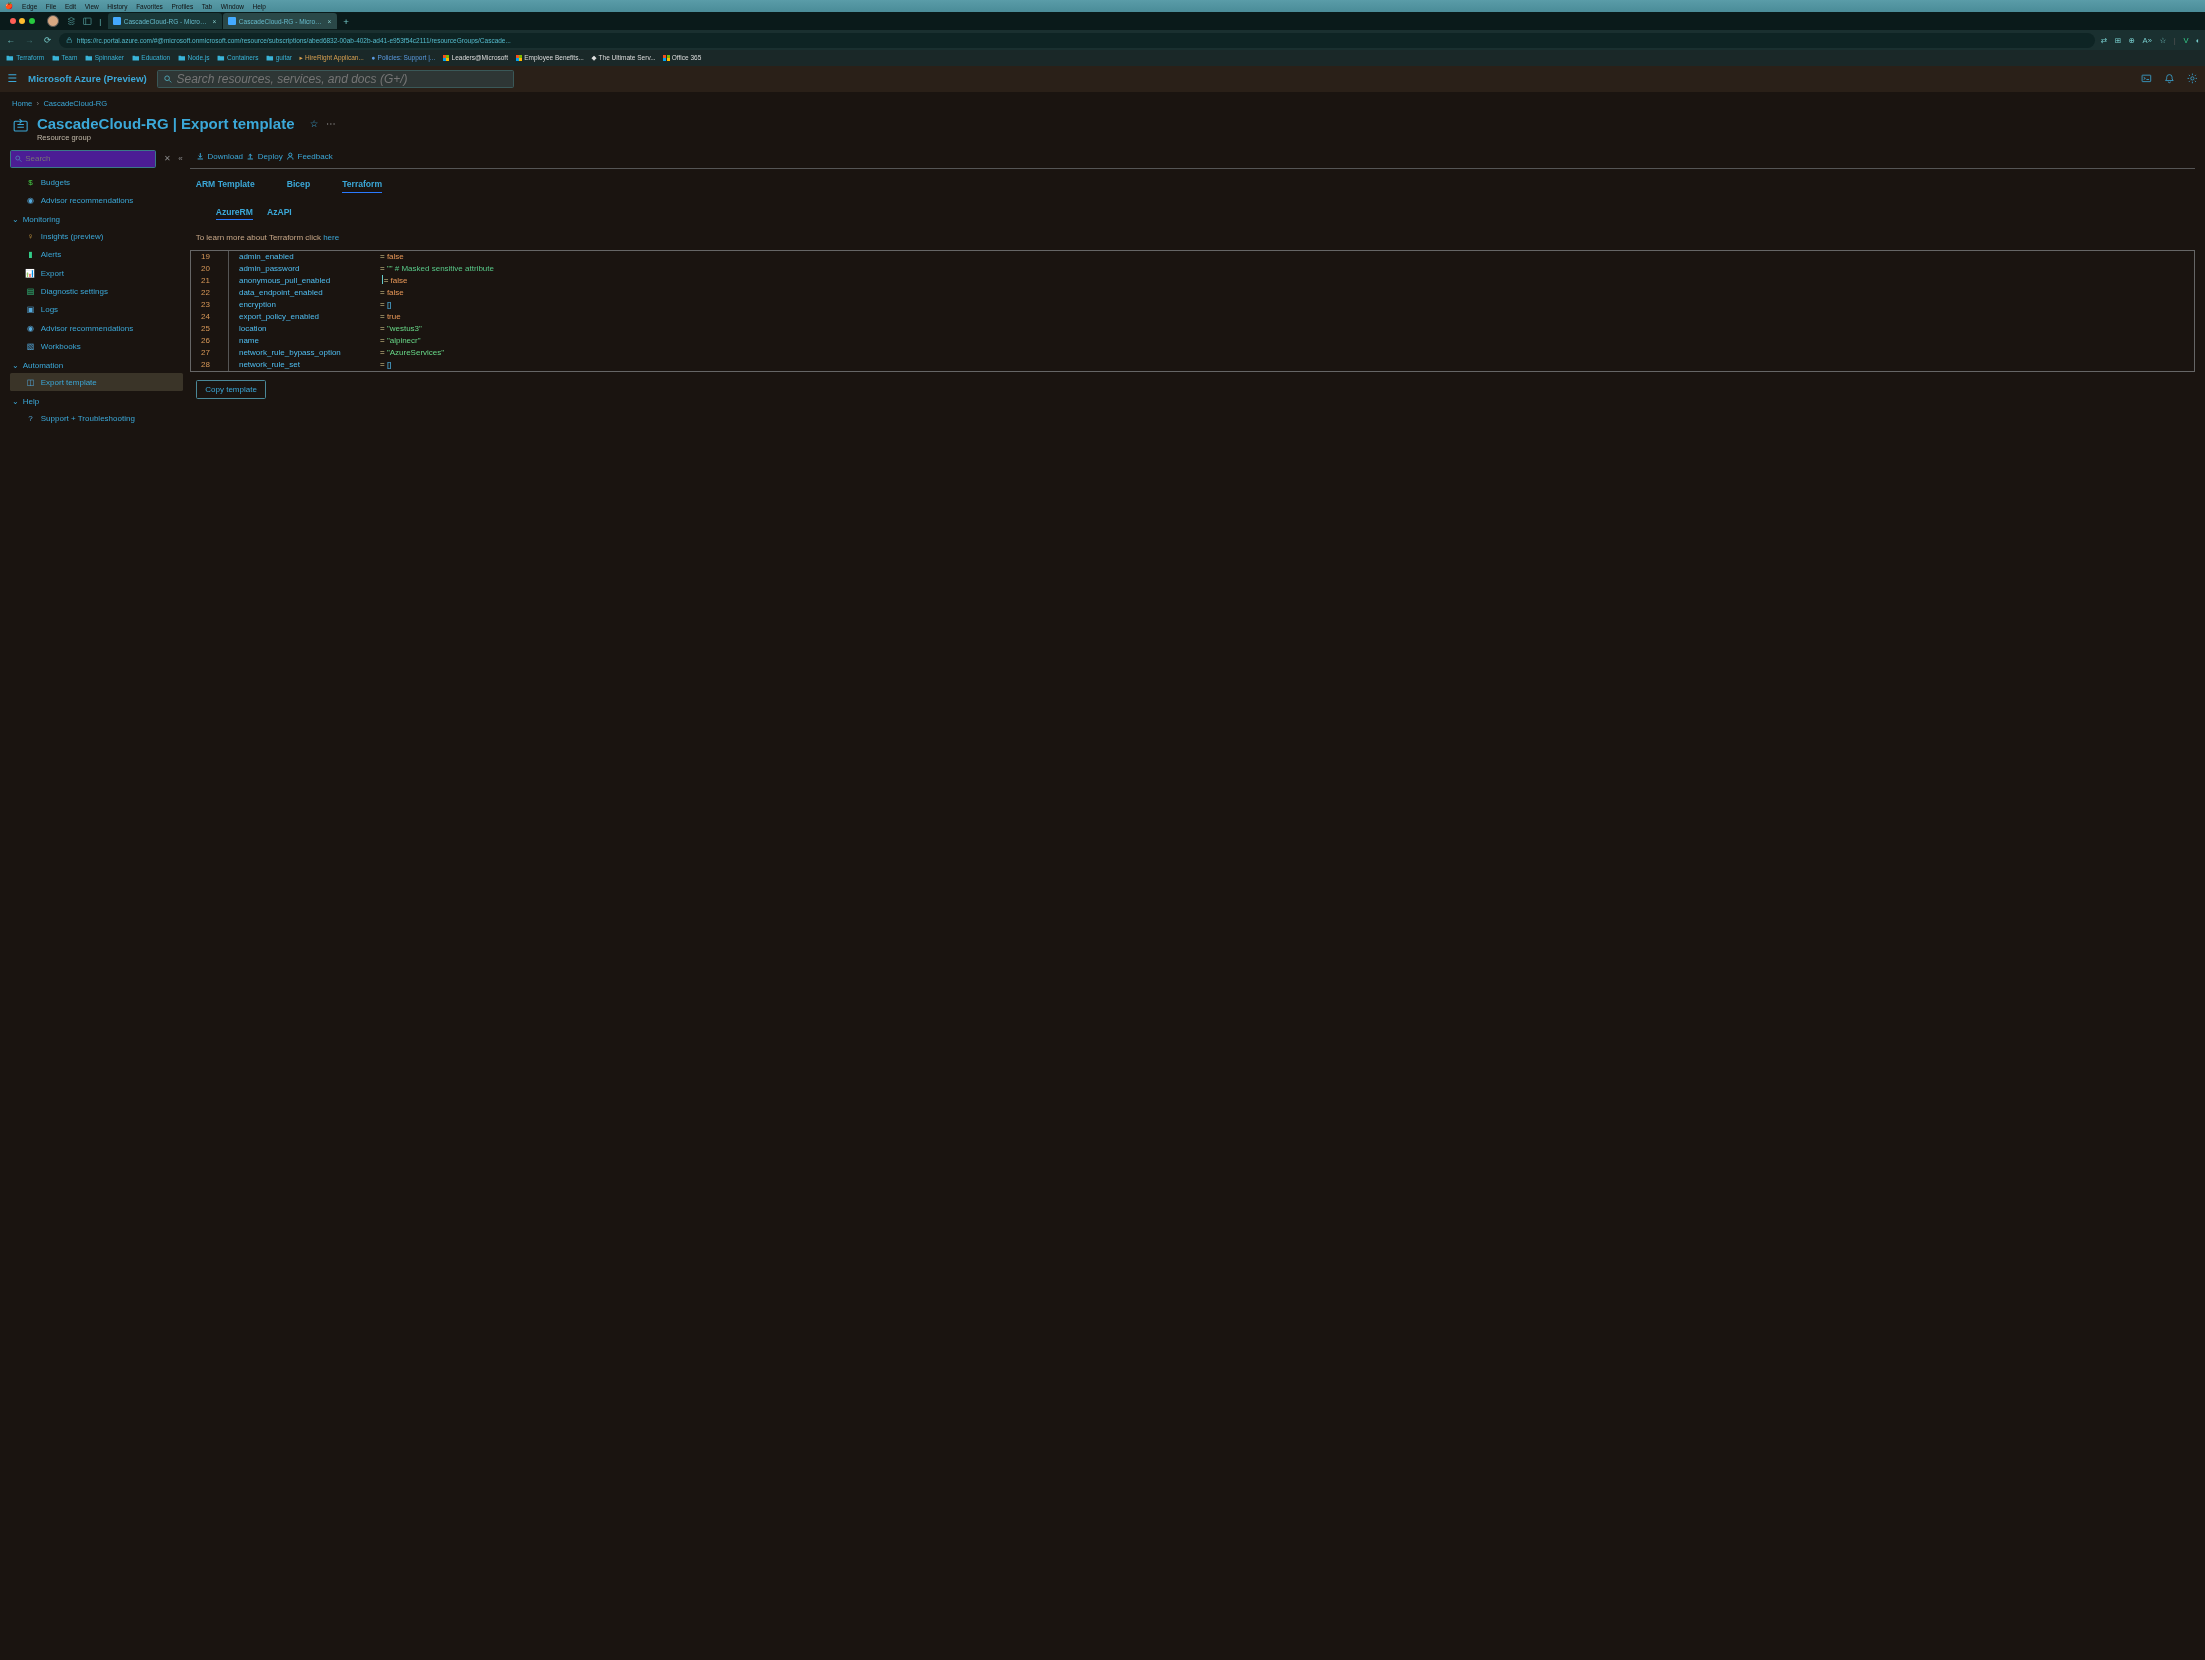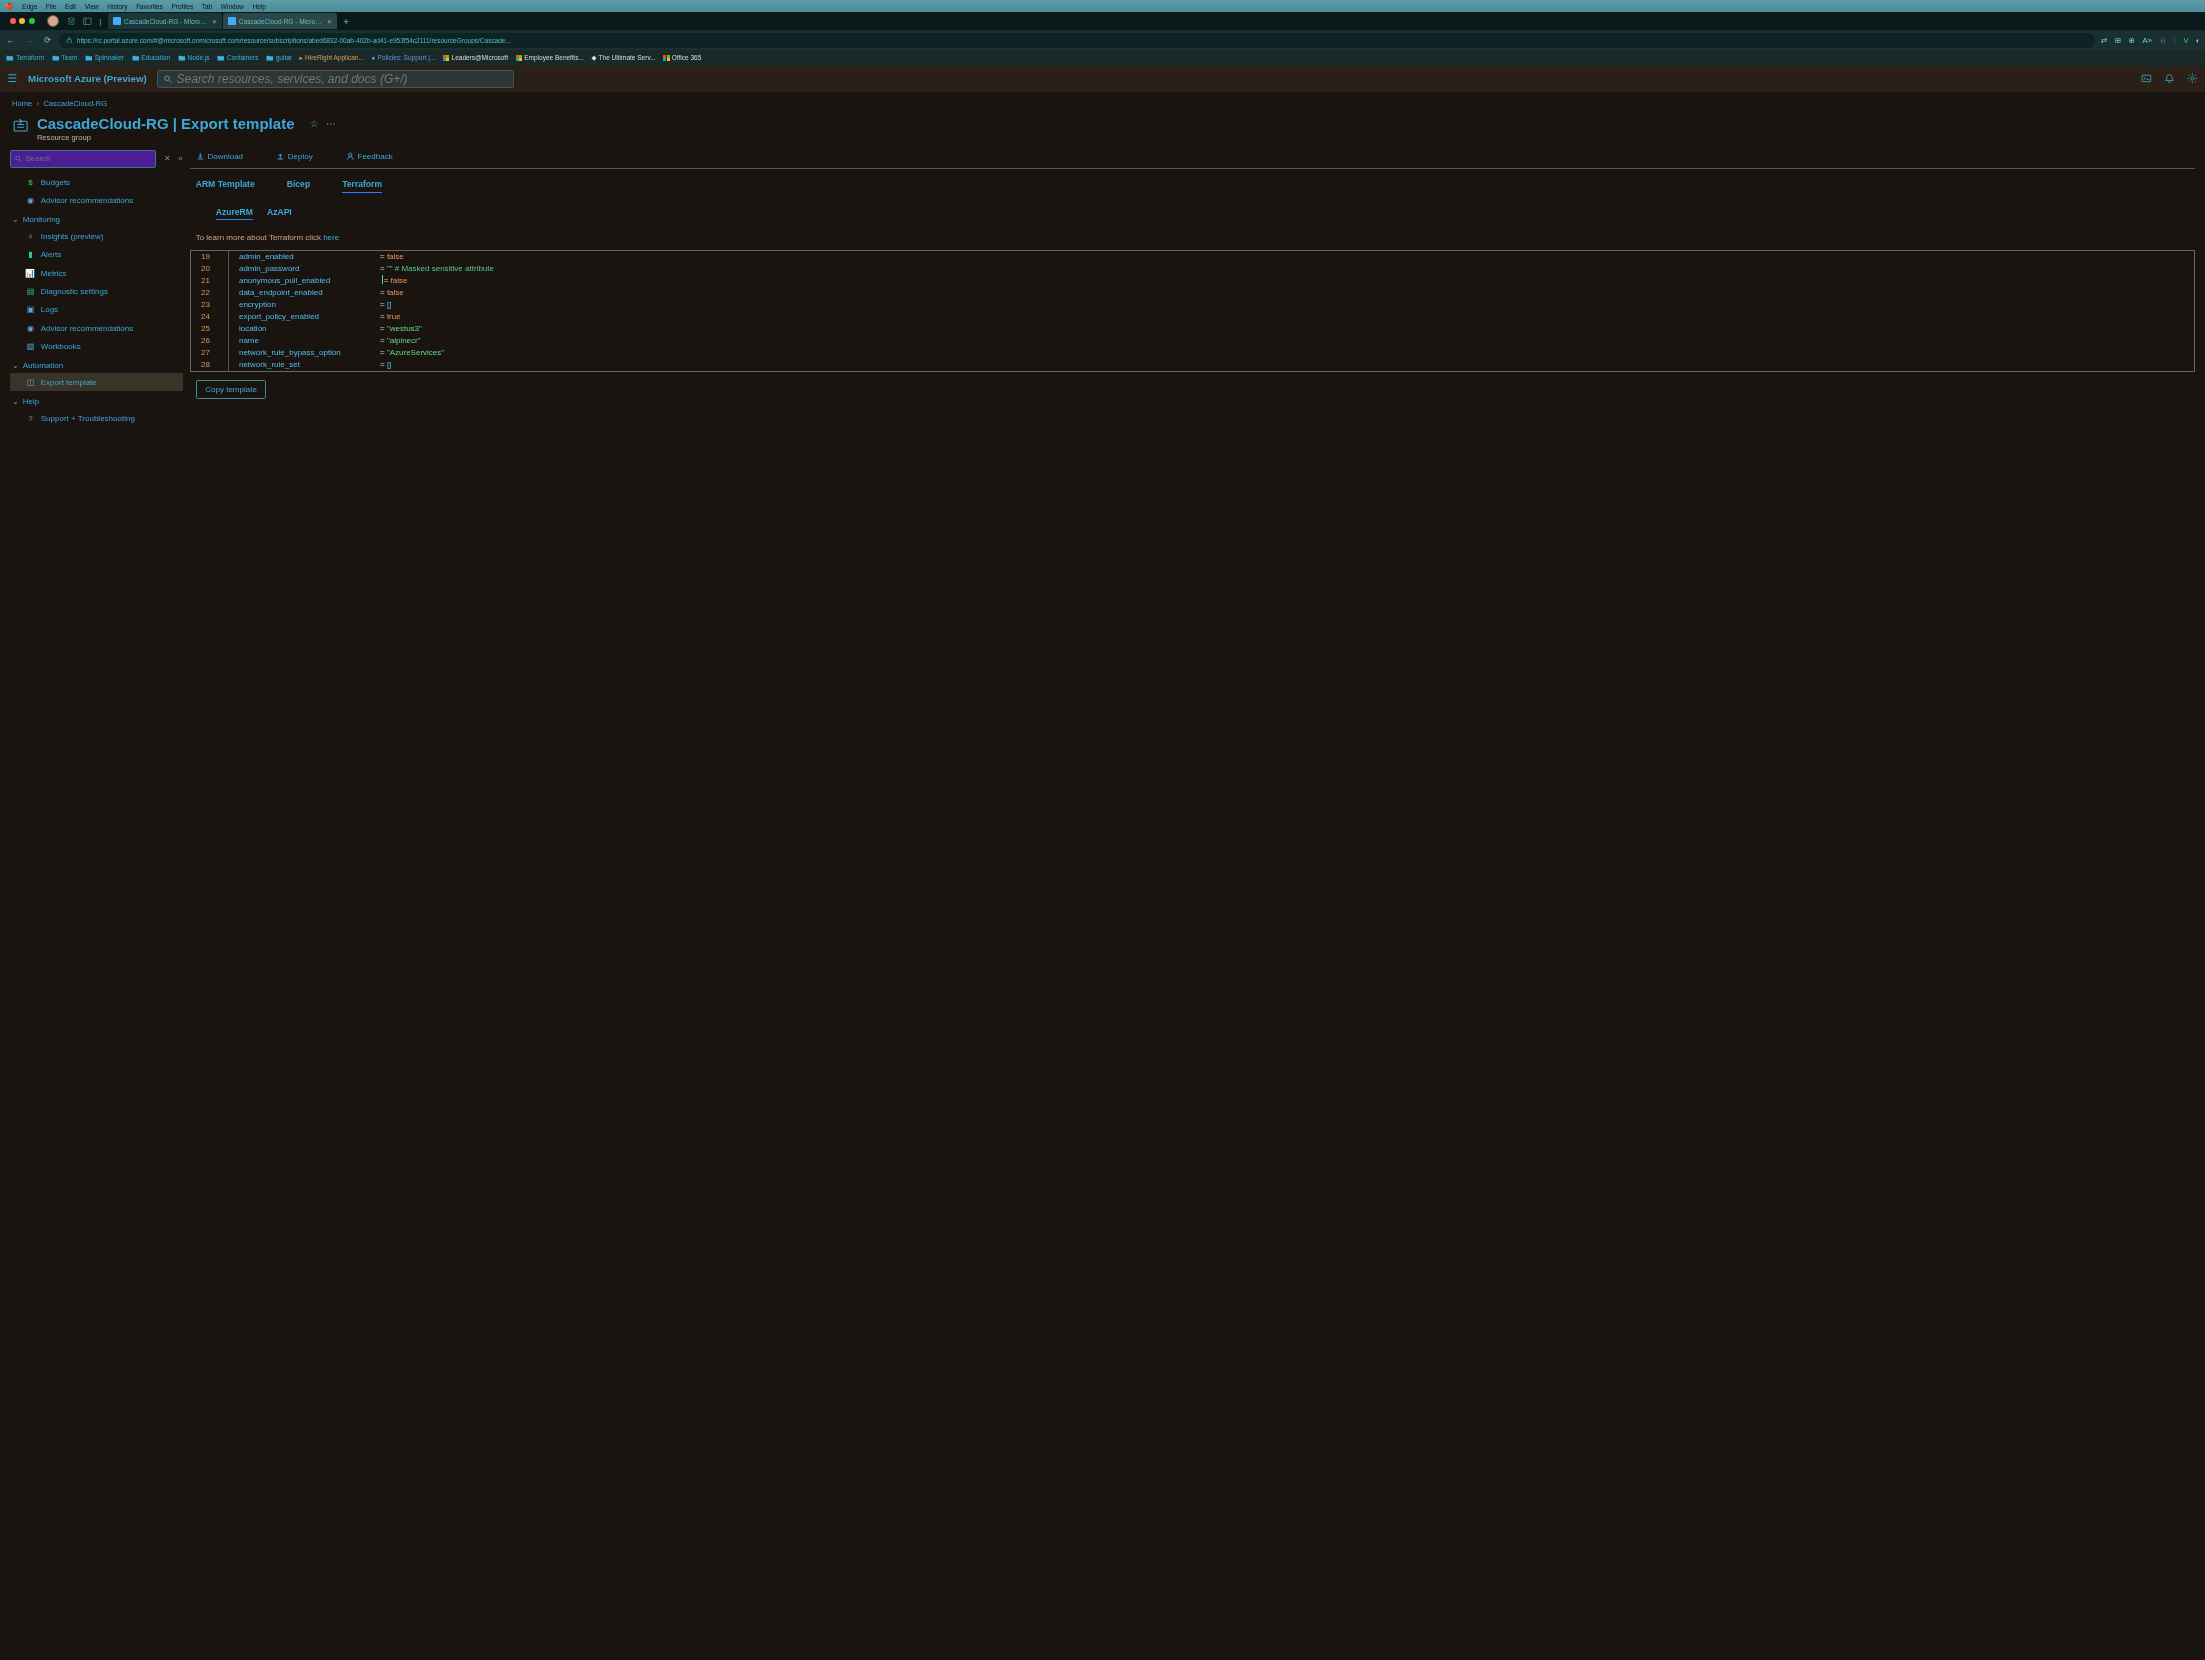--- a/index.html
+++ b/index.html
@@ -71,21 +71,21 @@
   .side-x, .side-chev { color: #888; font-size: 8px; }
 
   .nav-item { display: flex; align-items: center; gap: 5.4px; padding: 4.3px 3.2px 4.3px 16px; color: #3ba8d8; font-size: 8px; border-radius: 1.6px; }
   .nav-item.sel { background: #3a3428; }
   .nav-item .ico { width: 9.7px; height: 9.7px; display: flex; align-items: center; justify-content: center; flex-shrink: 0; }
   .nav-section { display: flex; align-items: center; gap: 4.3px; padding: 5.4px 3.2px 3.2px 2.2px; color: #3ba8d8; font-size: 8px; }
   .nav-section .chev { width: 6.5px; color: #3ba8d8; }
 
   
   .main { flex: 1; }
-  .toolbar { display: flex; align-items: center; gap: 33px; padding: 2.2px 0 7.6px 5.4px; border-bottom: 0.5px solid #555; }
+  .toolbar { display: flex; align-items: center; gap: 3px; padding: 2.2px 0 7.6px 5.4px; border-bottom: 0.5px solid #555; }
   .tbtn { display: flex; align-items: center; gap: 3.2px; color: #3ba8d8; font-size: 8px; }
   .tbtn svg { width: 8.6px; height: 8.6px; stroke: #3ba8d8; fill: none; stroke-width: 1.8; }
 
   .tabs { display: flex; gap: 32px; padding: 9.7px 5.4px 0; }
   .tab { color: #3ba8d8; font-size: 8.6px; font-weight: 600; padding-bottom: 3.2px; }
   .tab.active { border-bottom: 1.6px solid #2a7aff; }
 
   .subtabs { display: flex; gap: 14px; padding: 14px 5.4px 0; }
   .subtab { color: #3ba8d8; font-size: 8.6px; font-weight: 600; padding-bottom: 2.2px; }
   .subtab.active { border-bottom: 1.6px solid #2a7aff; margin-left: 20px; }
@@ -333,21 +333,21 @@
     <div class="nav-item">
         <span class="ico" style="color:#e8b048">♀</span>
         <span>Insights (preview)</span>
       </div>
     <div class="nav-item">
         <span class="ico" style="color:#3c8">▮</span>
         <span>Alerts</span>
       </div>
     <div class="nav-item">
         <span class="ico" style="color:#5ad">📊</span>
-        <span>Metrics</span>
+        <span>Export</span>
       </div>
     <div class="nav-item">
         <span class="ico" style="color:#3c8">▤</span>
         <span>Diagnostic settings</span>
       </div>
     <div class="nav-item">
         <span class="ico" style="color:#5ad">▣</span>
         <span>Logs</span>
       </div>
     <div class="nav-item">

